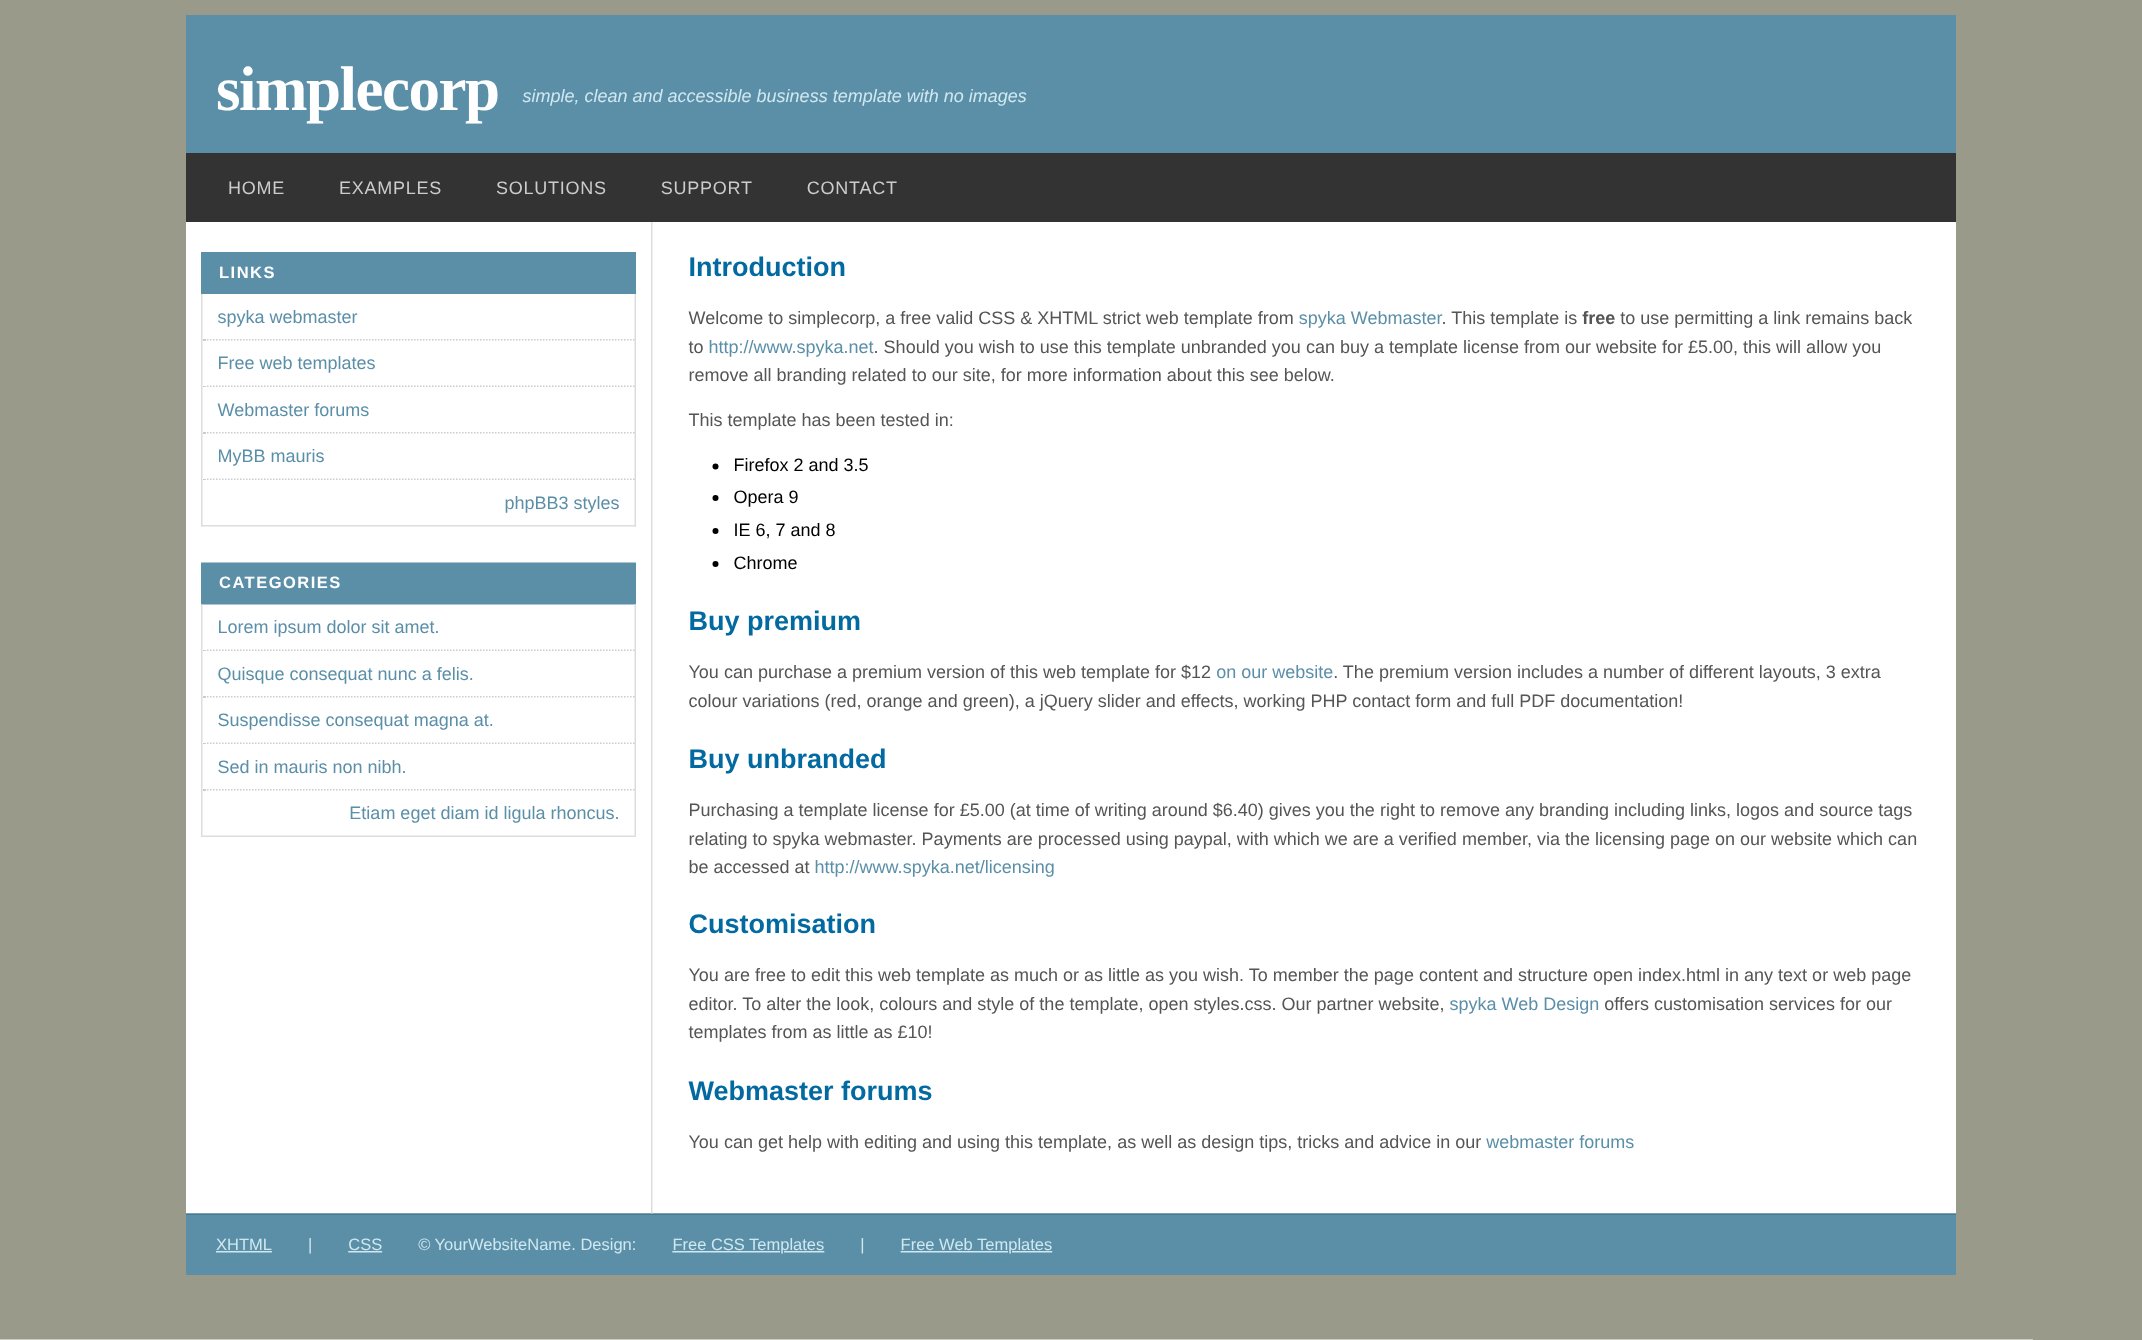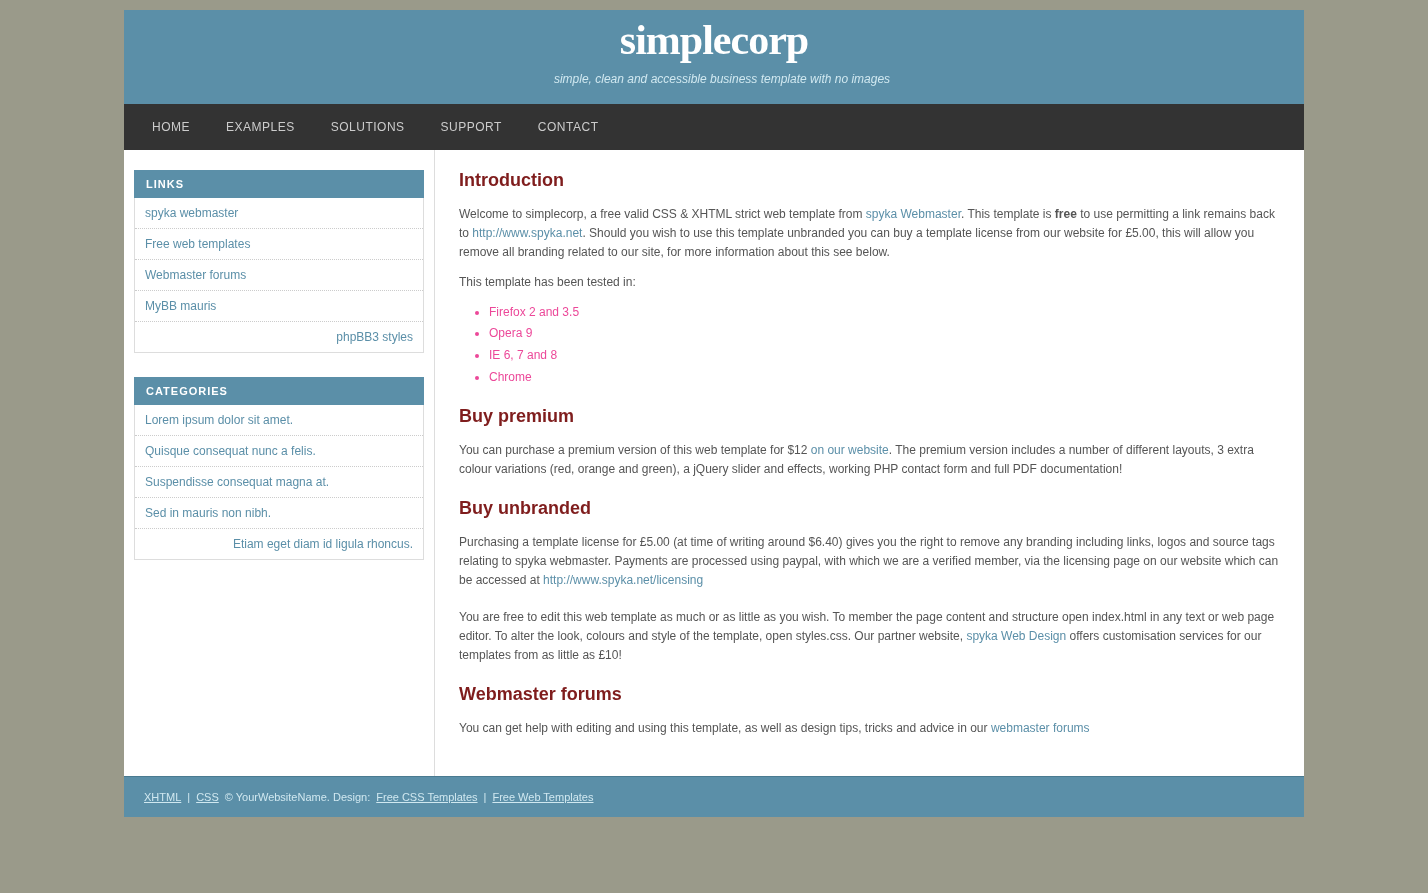--- a/index.html
+++ b/index.html
@@ -10,25 +10,24 @@
       color: #333;
     }
     #wrapper {
       width: 1180px;
       margin: 10px auto;
       background: #fff;
     }
     
     #header {
       background-color: #5b8fa8;
-      padding: 6px 20px 18px 20px;
+      padding: 26px 20px 18px 20px;
       min-height: 80px;
       display: flex;
       align-items: center;
-      flex-direction: column;
     }
     #header h1 {
       font-size: 42px;
       font-weight: bold;
       color: #fff;
       font-family: Georgia, serif;
       letter-spacing: -1px;
     }
     #header .tagline {
       color: #d0e8f0;
@@ -103,35 +102,35 @@
       font-size: 12px;
     }
     
     #main {
       flex: 1;
       padding: 20px 24px;
       border-left: 1px solid #ddd;
     }
     #main h2 {
       font-size: 18px;
-      color: #7f1d1d;
+      color: #0369a1;
       font-weight: bold;
       margin-bottom: 10px;
       padding-bottom: 4px;
     }
     #main p {
       font-size: 12px;
       color: #555;
       line-height: 1.6;
       margin-bottom: 10px;
     }
     #main ul {
       margin: 8px 0 12px 30px;
       font-size: 12px;
-      color: #ec4899;
+      color: #000000;
       line-height: 1.8;
     }
     #main a {
       color: #5b8fa8;
       text-decoration: none;
     }
     .section-block {
       margin-bottom: 18px;
     }
     
@@ -142,21 +141,21 @@
       font-size: 11px;
       border-top: 1px solid #4a7a90;
     }
     #footer a {
       color: #d0e8f0;
       text-decoration: underline;
     }
     .footer-inner {
       display: flex;
       align-items: center;
-      gap: 6px;
+      gap: 24px;
     }
   </style>
 </head>
 <body>
 
 <div id="wrapper">
 
   <div id="header">
     <h1>simplecorp</h1>
     <span class="tagline">simple, clean and accessible business template with no images</span>
@@ -253,20 +252,21 @@
       </div>
 
       <div class="section-block">
         <h2>Buy unbranded</h2>
         <p>
           <span>Purchasing a template license for £5.00 (at time of writing around $6.40) gives you the right to remove any branding including links, logos and source tags relating to spyka webmaster. Payments are processed using paypal, with which we are a verified member, via the licensing page on our website which can be accessed at </span><a href="#">http://www.spyka.net/licensing</a>
         </p>
       </div>
 
       <div class="section-block">
+        <h2>Customisation</h2>
         <p>
           <span>You are free to edit this web template as much or as little as you wish. To member the page content and structure open index.html in any text or web page editor. To alter the look, colours and style of the template, open styles.css. Our partner website, </span><a href="#">spyka Web Design</a><span> offers customisation services for our templates from as little as £10!</span>
         </p>
       </div>
 
       <div class="section-block">
         <h2>Webmaster forums</h2>
         <p>
           <span>You can get help with editing and using this template, as well as design tips, tricks and advice in our </span><a href="#">webmaster forums</a>
         </p>

